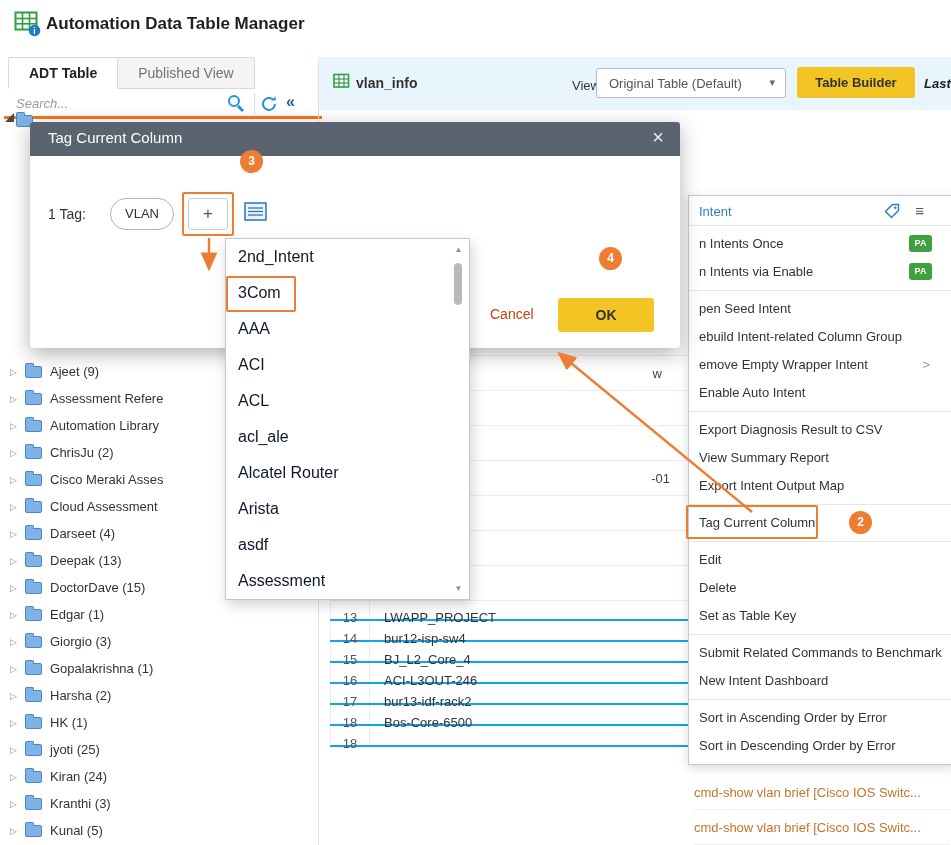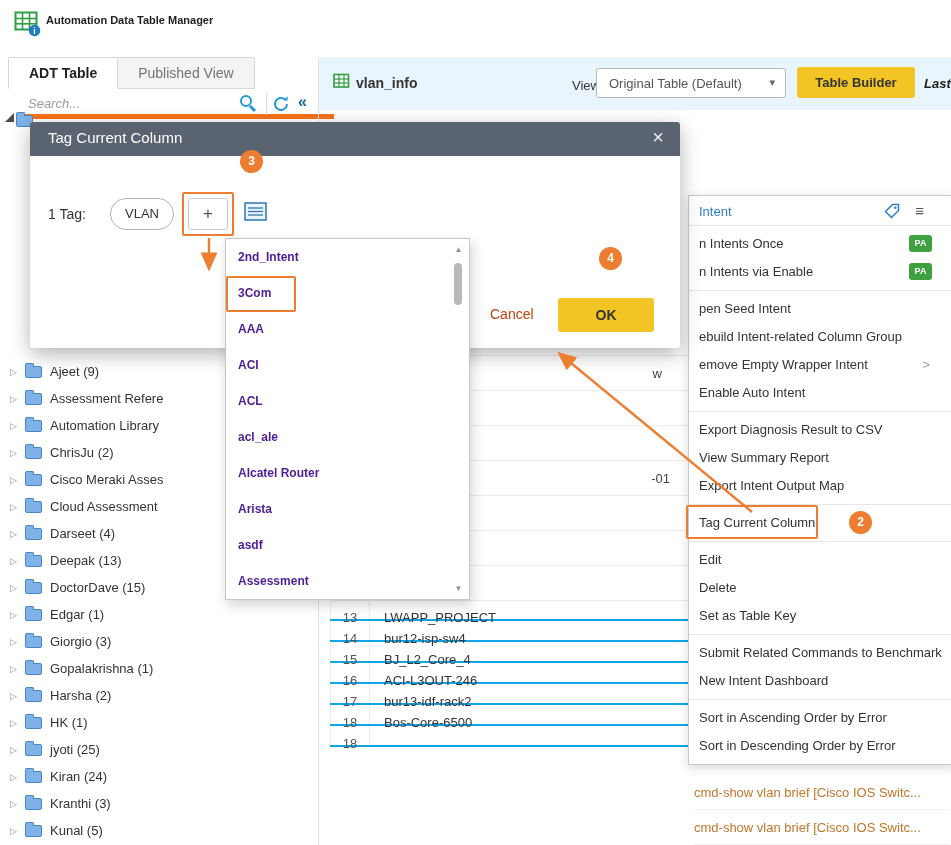--- a/index.html
+++ b/index.html
@@ -1,28 +1,28 @@
 <!DOCTYPE html>
 <html><head>
 <meta charset="utf-8">
 <style>
   * { margin:0; padding:0; box-sizing:border-box; }
   body { background:#fff; font-family:"Liberation Sans", sans-serif; }
   .canvas { position:relative; width:951px; height:845px; background:#fff; overflow:hidden; font-family:"Liberation Sans", sans-serif; }
   .abs { position:absolute; }
 
   
-  .app-title { position:absolute; left:46px; top:14px; font-size:11px; font-weight:bold; color:#1f1f1f; }
+  .app-title { position:absolute; left:46px; top:14px; font-size:17px; font-weight:bold; color:#1f1f1f; }
 
   
   .tabs { position:absolute; left:8px; top:57px; display:flex; z-index:2; }
   .tab { height:32px; line-height:30px; padding:0 20px; font-size:14px; border:1px solid #d8d8d8; white-space:nowrap; }
   .tab.active { background:#fff; color:#222; font-weight:bold; border-bottom:1px solid #fff; border-radius:2px 2px 0 0; }
   .tab.inactive { background:#f4f4f4; color:#737373; border-left:none; border-radius:0 2px 0 0; }
-  .searchrow { position:absolute; left:16px; top:89px; width:318px; height:30px; border-bottom:5px solid #f97316; background:#fff; }
+  .searchrow { position:absolute; left:4px; top:89px; width:318px; height:30px; border-bottom:3px solid #f97316; background:#fff; }
   .search-ph { position:absolute; left:12px; top:7px; font-size:13px; font-style:italic; color:#9a9a9a; }
   .mag { position:absolute; left:224px; top:6px; width:12px; height:12px; border:2px solid #2396d8; border-radius:50%; }
   .mag::after { content:""; position:absolute; width:3px; height:7px; background:#2396d8; transform:rotate(-45deg); left:9px; top:8px; }
   .srch-div { position:absolute; left:250px; top:4px; width:1px; height:22px; background:#ddd; }
   .collapse-ic { position:absolute; left:282px; top:4px; font-size:16px; font-weight:bold; color:#16629e; }
   .refresh-ic { position:absolute; left:256px; top:6px; }
   .vdiv { position:absolute; left:318px; top:57px; width:1px; height:788px; background:#e3e3e3; }
   .root-marker { position:absolute; left:5px; top:113px; width:0; height:0; border-left:9px solid transparent; border-bottom:9px solid #4a4a4a; }
   .folder { position:relative; width:17px; height:12px; background:#7fb3e8; border:1px solid #4a86c8; border-radius:1px 2px 2px 2px; }
   .folder::before { content:""; position:absolute; top:-4px; left:-1px; width:7px; height:3px; background:#7fb3e8; border:1px solid #4a86c8; border-bottom:none; border-radius:2px 2px 0 0; }
@@ -73,21 +73,21 @@
   .modal-close { position:absolute; right:16px; top:4px; font-size:20px; color:#ededed; cursor:pointer; }
   .tag-count { position:absolute; left:18px; top:84px; font-size:14px; color:#333; }
   .tag-chip { position:absolute; left:80px; top:76px; width:64px; height:32px; border:1px solid #b5b5b5; border-radius:16px; text-align:center; line-height:30px; font-size:13px; color:#333; background:#fff; cursor:pointer; }
   .add-btn { position:absolute; left:158px; top:76px; width:40px; height:32px; border:1px solid #c9c9c9; border-radius:3px; background:#fff; text-align:center; line-height:30px; font-size:17px; color:#555; cursor:pointer; }
   .list-btn { position:absolute; left:214px; top:80px; cursor:pointer; }
   .cancel-link { position:absolute; left:460px; top:184px; font-size:14px; color:#c2410c; cursor:pointer; }
   .ok-btn { position:absolute; left:528px; top:176px; width:96px; height:34px; background:#f3c524; border-radius:3px; text-align:center; line-height:34px; font-size:14px; font-weight:bold; color:#333; cursor:pointer; }
 
   
   .ddl { position:absolute; left:225px; top:238px; width:245px; height:362px; background:#fff; border:1px solid #c6c6c6; box-shadow:2px 5px 12px rgba(0,0,0,.18); z-index:70; }
-  .ddl-item { height:36px; line-height:36px; padding-left:12px; font-size:12px; color:#4c1d95; white-space:nowrap; cursor:pointer;font-weight:bold; }
+  .ddl-item { height:36px; line-height:36px; padding-left:12px; font-size:16px; color:#0f172a; white-space:nowrap; cursor:pointer; }
   .ddl-sb { position:absolute; top:4px; right:3px; bottom:4px; width:15px; }
   .sb-up { position:absolute; top:2px; left:0; width:15px; text-align:center; font-size:8px; color:#8f8f8f; cursor:pointer; }
   .sb-down { position:absolute; bottom:2px; left:0; width:15px; text-align:center; font-size:8px; color:#8f8f8f; cursor:pointer; }
   .sb-thumb { position:absolute; top:20px; left:3px; width:8px; height:42px; background:#b9b9b9; border-radius:4px; cursor:grab; }
 
   
   .a-box { position:absolute; border:2px solid #ed7d31; border-radius:2px; z-index:100; pointer-events:none; }
   .a-circle { position:absolute; width:23px; height:23px; border-radius:50%; background:#ed7d31; color:#fff; font-size:12px; font-weight:bold; text-align:center; line-height:23px; z-index:100; }
   .arrows { position:absolute; left:0; top:0; z-index:95; pointer-events:none; }
 </style>

